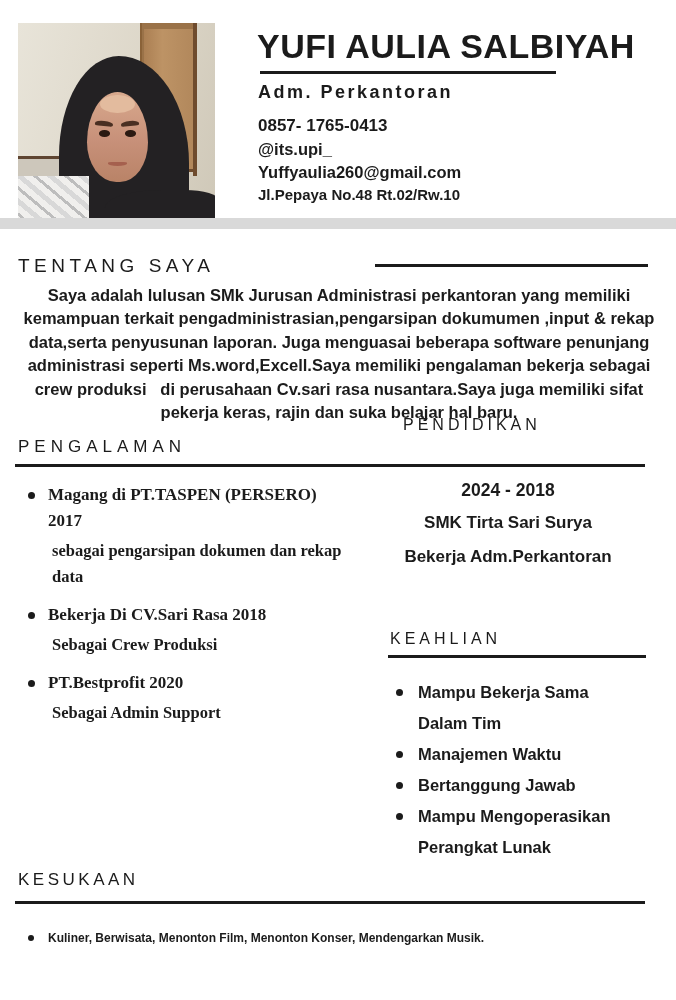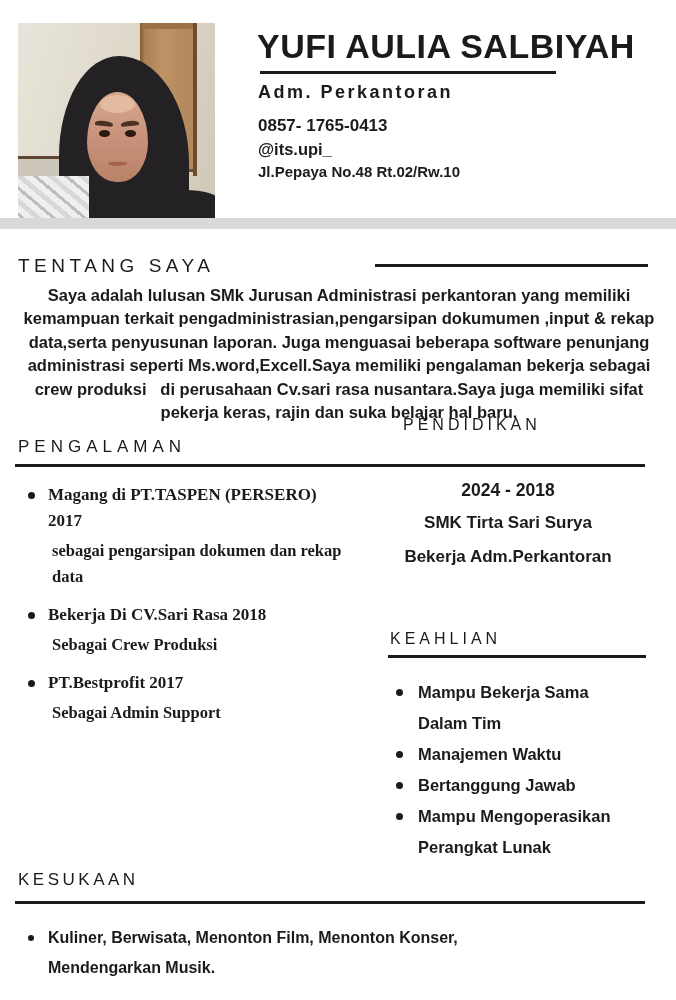--- a/index.html
+++ b/index.html
@@ -94,21 +94,21 @@
   .skills-h{left:390px;top:630px;font-size:16px;letter-spacing:4px;}
   .skills-rule{left:388px;top:655px;width:258px;}
   .skills-list{position:absolute;left:396px;top:677px;width:218px;margin:0;padding:0;list-style:none;}
   .skills-list li{position:relative;padding-left:22px;font-size:16.5px;line-height:31px;}
   .skills-list .dot{top:12px;}
 
   
   .hobby-h{left:18px;top:870px;font-size:17px;letter-spacing:3.5px;}
   .hobby-rule{left:15px;top:901px;width:630px;}
   .hobby-item{position:absolute;left:28px;top:923px;width:545px;
-    position:absolute;padding-left:20px;font-size:16px;line-height:30px;}
+    position:absolute;padding-left:20px;font-size:12px;line-height:30px;}
   .hobby-item .dot{top:12px;width:6px;height:6px;}
 </style>
 </head>
 <body>
 
 <div class="page">
 
   <div class="photo" title="Selfie of a woman wearing a black hijab in front of a beige wall and wooden door">
     <div class="ph-door"></div>
     <div class="ph-door-edge"></div>
@@ -125,20 +125,21 @@
       <div class="ph-mouth"></div>
     </div>
   </div>
 
   <h1 class="name">YUFI AULIA SALBIYAH</h1>
   <div class="name-rule"></div>
   <div class="job-title">Adm. Perkantoran</div>
   <div class="contact">
     <div class="phone">0857- 1765-0413</div>
     <div class="social">@its.upi_</div>
+    <div class="email">Yuffyaulia260@gmail.com</div>
     <div class="addr">Jl.Pepaya No.48 Rt.02/Rw.10</div>
   </div>
 
   <div class="band"></div>
 
   <div class="sec-heading about-h">TENTANG SAYA</div>
   <div class="rule about-rule"></div>
   <p class="about-body">Saya adalah lulusan SMk Jurusan Administrasi perkantoran yang memiliki kemampuan terkait pengadministrasian,pengarsipan dokumumen ,input &amp; rekap data,serta penyusunan laporan. Juga menguasai beberapa software penunjang administrasi seperti Ms.word,Excell.Saya memiliki pengalaman bekerja sebagai crew produksi   di perusahaan Cv.sari rasa nusantara.Saya juga memiliki sifat pekerja keras, rajin dan suka belajar hal baru.</p>
 
   <div class="sec-heading exp-h">PENGALAMAN</div>
@@ -156,21 +157,21 @@
     <div class="exp-item">
       <div class="exp-title">
         <span class="dot"></span>
         <span>Bekerja Di CV.Sari Rasa 2018</span>
       </div>
       <div class="exp-detail">Sebagai Crew Produksi</div>
     </div>
     <div class="exp-item">
       <div class="exp-title">
         <span class="dot"></span>
-        <span>PT.Bestprofit 2017</span>
+        <span>PT.Bestprofit 2020</span>
       </div>
       <div class="exp-detail">Sebagai Admin Support</div>
     </div>
   </div>
 
   <div class="edu-block">
     <div class="edu-period">2024 - 2018</div>
     <div class="edu-school">SMK Tirta Sari Surya</div>
     <div class="edu-major">Bekerja Adm.Perkantoran</div>
   </div>

